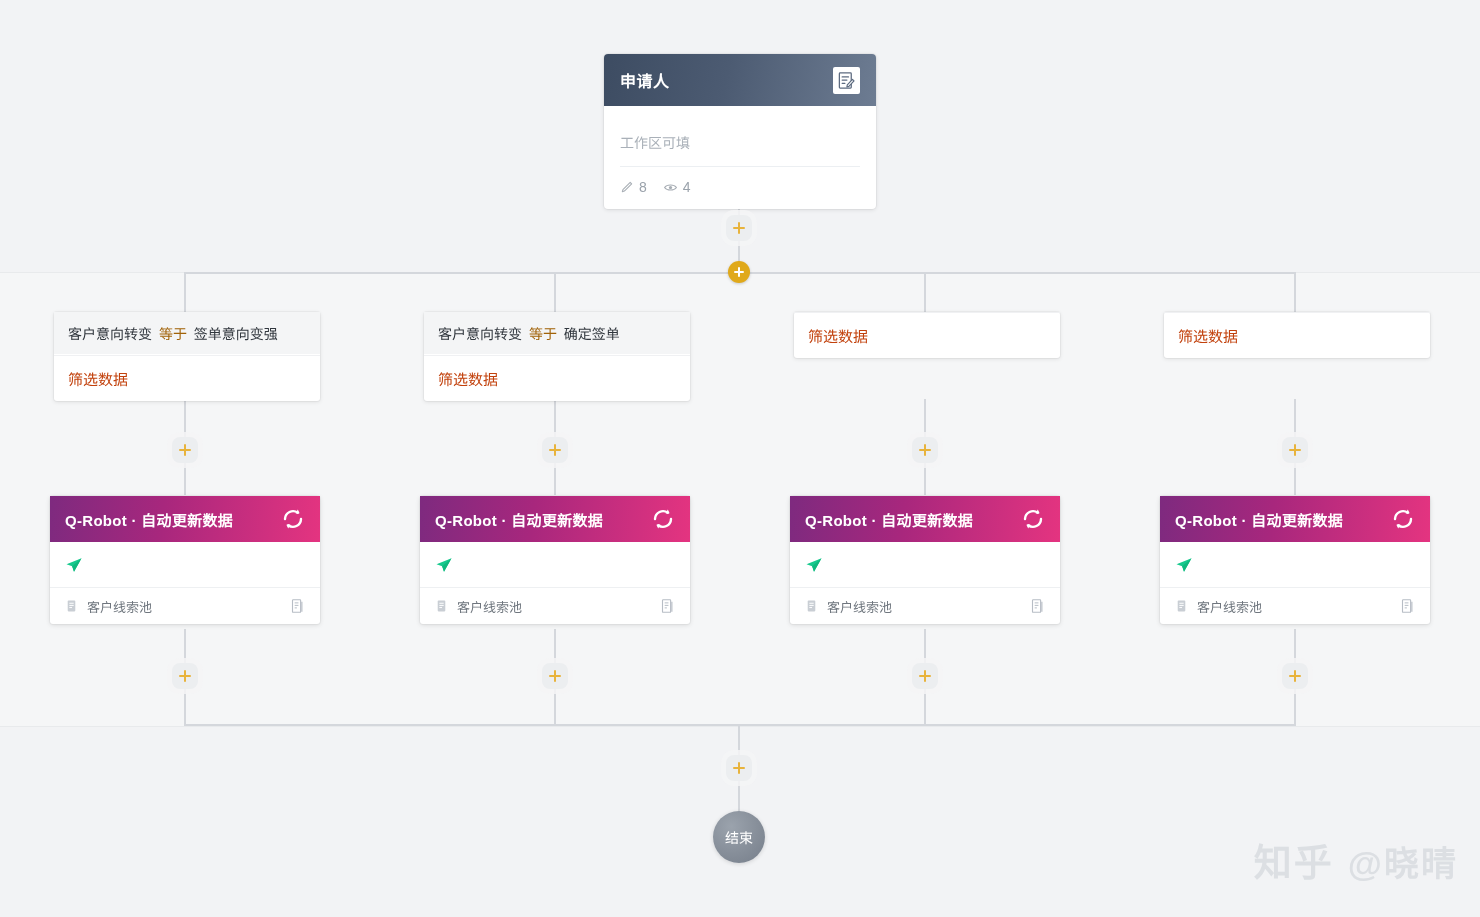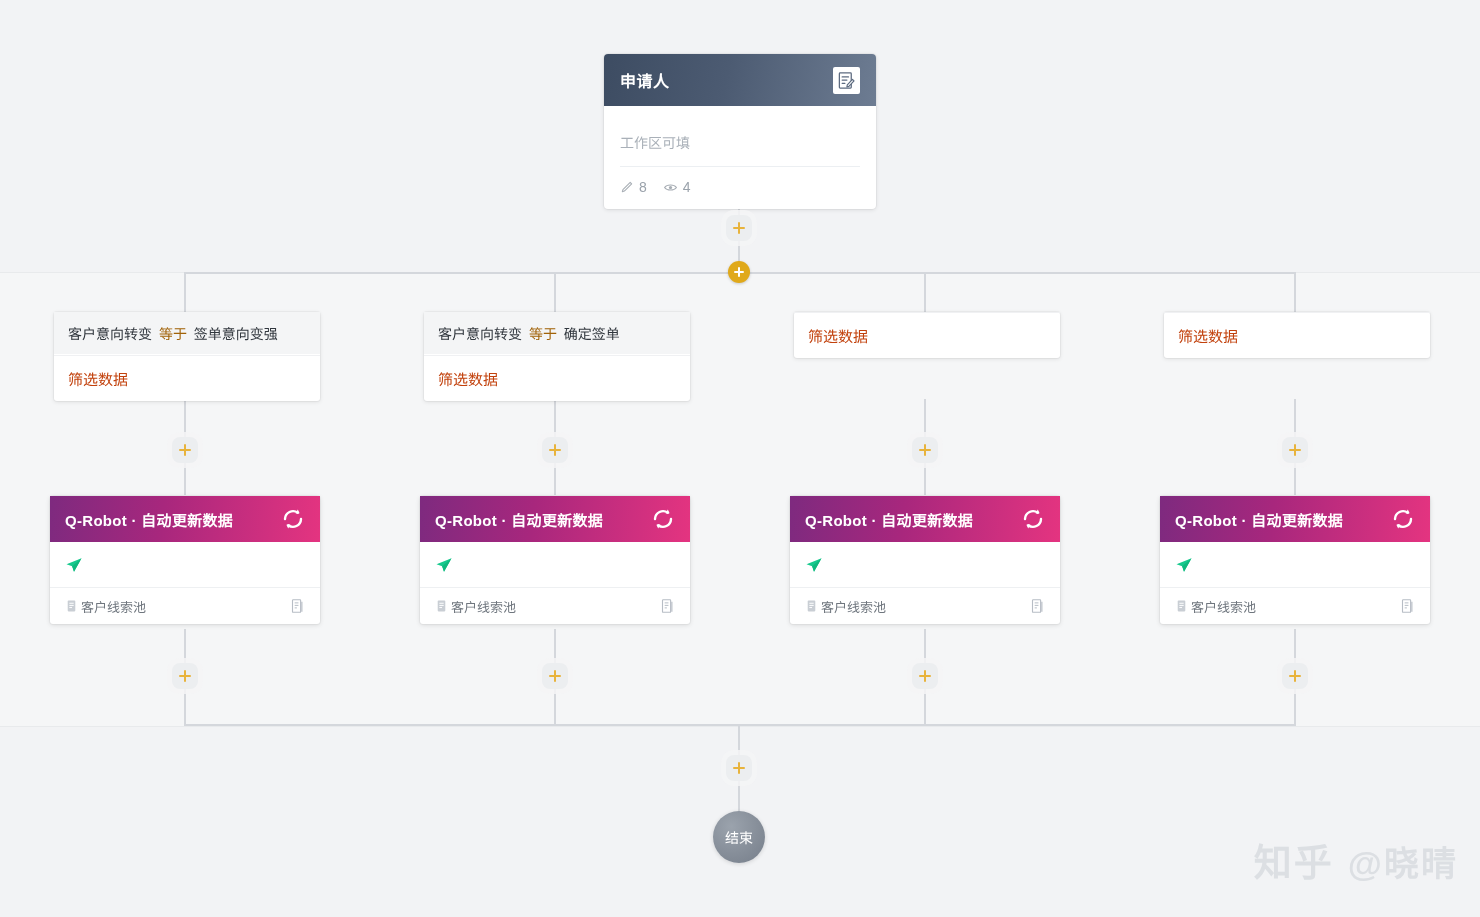--- a/index.html
+++ b/index.html
@@ -212,21 +212,21 @@
     box-sizing: border-box;
   }
   .robot-foot {
     height: 36px;
     display: flex;
     align-items: center;
     padding: 0 15px;
     box-sizing: border-box;
     color: #6f767e;
     font-size: 13px;
-    gap: 3px;
+    gap: 9px;
   }
   .robot-foot .spacer { flex: 1; }
 
   
   .end-node {
     position: absolute;
     width: 52px; height: 52px;
     border-radius: 50%;
     background: radial-gradient(circle at 35% 30%, #9ba3ad 0%, #868e99 55%, #767e8a 100%);
     display: flex;

